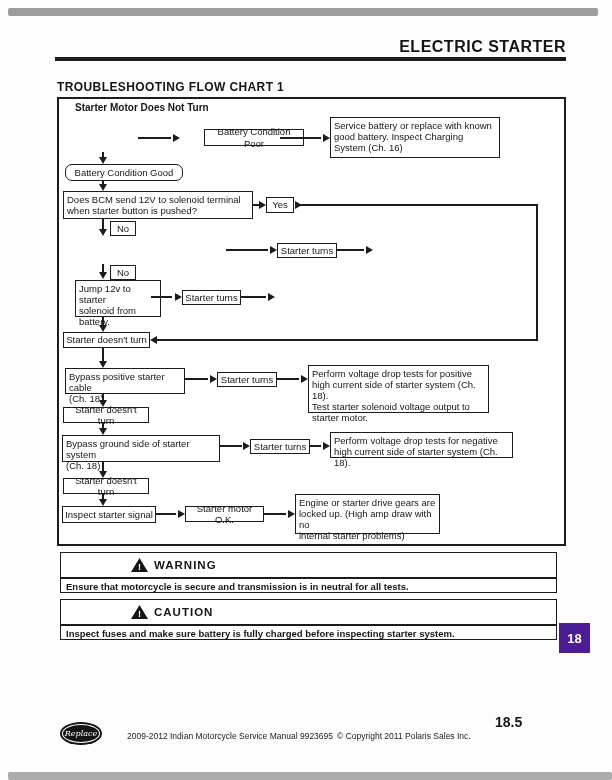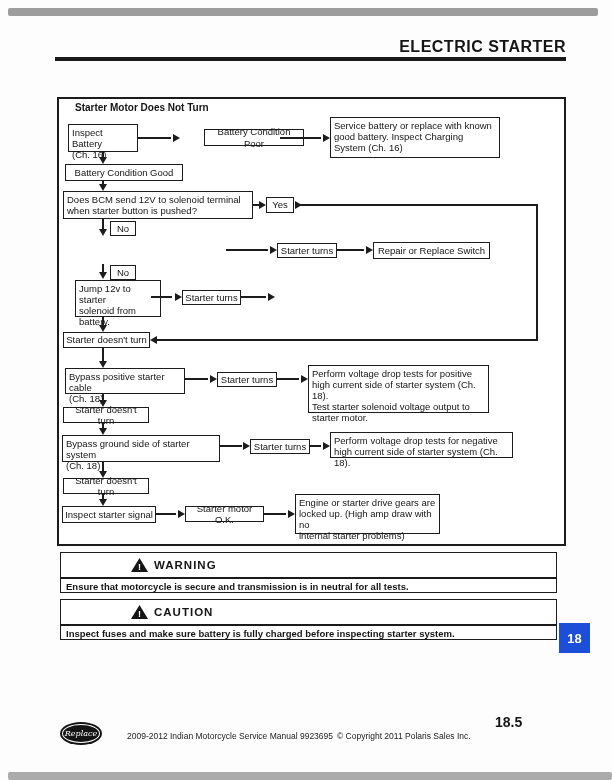--- a/index.html
+++ b/index.html
@@ -18,57 +18,56 @@
   .vl{position:absolute;width:2px;background:#1c1c1c;}
   .ar{position:absolute;width:0;height:0;border-top:4px solid transparent;border-bottom:4px solid transparent;border-left:7px solid #1c1c1c;}
   .al{position:absolute;width:0;height:0;border-top:4px solid transparent;border-bottom:4px solid transparent;border-right:7px solid #1c1c1c;}
   .ad{position:absolute;width:0;height:0;border-left:4px solid transparent;border-right:4px solid transparent;border-top:7px solid #1c1c1c;}
   .notice{position:absolute;left:60px;width:497px;height:41px;border:1.5px solid #1c1c1c;background:#fff;box-sizing:border-box;}
   .notice .ttl{height:24px;display:flex;align-items:center;gap:6px;padding-left:70px;border-bottom:2px solid #1a1a1a;}
   .notice .ttl .t{font-size:11.5px;font-weight:700;letter-spacing:1px;}
   .tri{width:17px;height:14px;background:#141414;clip-path:polygon(50% 0,100% 100%,0 100%);
        display:flex;align-items:flex-end;justify-content:center;color:#fff;font-size:9px;font-weight:700;line-height:1;}
   .notice .bdy{height:14px;display:flex;align-items:center;padding-left:5px;font-size:9.5px;font-weight:700;}
-  .side-tab{position:absolute;left:559px;top:623px;width:31px;height:30px;background:#1d4ed8;color:#fff;
+  .side-tab{position:absolute;left:559px;top:623px;width:31px;height:30px;background:#4c1d95;color:#fff;
             display:flex;align-items:center;justify-content:center;font-size:13px;font-weight:700;}
   .logo{position:absolute;left:60px;top:722px;width:42px;height:23px;background:#141414;border-radius:50%;
         display:flex;align-items:center;justify-content:center;}
   .logo .inner{width:36px;height:17px;border:1px solid #fff;border-radius:50%;display:flex;align-items:center;justify-content:center;
         color:#fff;font-family:"DejaVu Serif","Liberation Serif",serif;font-style:italic;font-size:8px;}
   .ftr-txt{position:absolute;top:731px;font-size:8.5px;color:#222;}
   .pagenum{position:absolute;left:495px;top:714px;font-size:14px;font-weight:700;}
 </style>
 </head>
 <body>
 
 <div class="page">
 
   <div class="band" style="left:8px;top:8px;width:590px;height:8px;"></div>
   <div class="band" style="left:8px;top:772px;width:604px;height:8px;background:#ababab;"></div>
 
   <div class="hdr-title">ELECTRIC STARTER</div>
   <div class="hdr-rule"></div>
+  <div class="sec-title">TROUBLESHOOTING FLOW CHART 1</div>
 
   <div class="chart-frame"></div>
   <div class="chart-title">Starter Motor Does Not Turn</div>
 
-  <div class="node" style="left:68px;top:124px;width:70px;height:28px;">Inspect Battery
-(Ch. 16)</div>
   <div class="hl" style="left:138px;top:137px;width:33px;"></div>
   <div class="ar" style="left:173px;top:134px;"></div>
   <div class="node c" style="left:180px;top:129px;width:100px;height:17px;margin-left:24px;">Battery Condition Poor</div>
   <div class="hl" style="left:280px;top:137px;width:41px;"></div>
   <div class="ar" style="left:323px;top:134px;"></div>
   <div class="node" style="left:330px;top:117px;width:170px;height:41px;">Service battery or replace with known
 good battery. Inspect Charging
 System (Ch. 16)</div>
 
   <div class="vl" style="left:102px;top:152px;height:6px;"></div>
   <div class="ad" style="left:99px;top:157px;"></div>
-  <div class="node c" style="left:65px;top:164px;width:118px;height:17px;">Battery Condition Good</div>
+  <div class="node c" style="left:65px;top:164px;width:118px;height:17px;border-radius:7px;">Battery Condition Good</div>
 
   <div class="vl" style="left:102px;top:181px;height:4px;"></div>
   <div class="ad" style="left:99px;top:184px;"></div>
   <div class="node" style="left:63px;top:191px;width:190px;height:28px;">Does BCM send 12V to solenoid terminal
 when starter button is pushed?</div>
 
   <div class="hl" style="left:253px;top:204px;width:6px;"></div>
   <div class="ar" style="left:259px;top:201px;"></div>
   <div class="node c" style="left:266px;top:197px;width:28px;height:16px;">Yes</div>
   <div class="ar" style="left:295px;top:201px;"></div>
@@ -78,21 +77,20 @@
   <div class="al" style="left:150px;top:336px;"></div>
 
   <div class="vl" style="left:102px;top:219px;height:10px;"></div>
   <div class="ad" style="left:99px;top:229px;"></div>
   <div class="node c" style="left:110px;top:221px;width:26px;height:15px;">No</div>
   <div class="hl" style="left:226px;top:249px;width:42px;"></div>
   <div class="ar" style="left:270px;top:246px;"></div>
   <div class="node c" style="left:277px;top:243px;width:60px;height:15px;">Starter turns</div>
   <div class="hl" style="left:337px;top:249px;width:27px;"></div>
   <div class="ar" style="left:366px;top:246px;"></div>
-  <div class="node c" style="left:373px;top:242px;width:117px;height:17px;">Repair or Replace Switch</div>
 
   <div class="vl" style="left:102px;top:264px;height:8px;"></div>
   <div class="ad" style="left:99px;top:272px;"></div>
   <div class="node c" style="left:110px;top:265px;width:26px;height:15px;">No</div>
   <div class="node" style="left:75px;top:280px;width:86px;height:37px;">Jump 12v to starter
 solenoid from
 battery.</div>
   <div class="hl" style="left:151px;top:296px;width:21px;"></div>
   <div class="ar" style="left:175px;top:293px;"></div>
   <div class="node c" style="left:182px;top:290px;width:59px;height:15px;">Starter turns</div>

